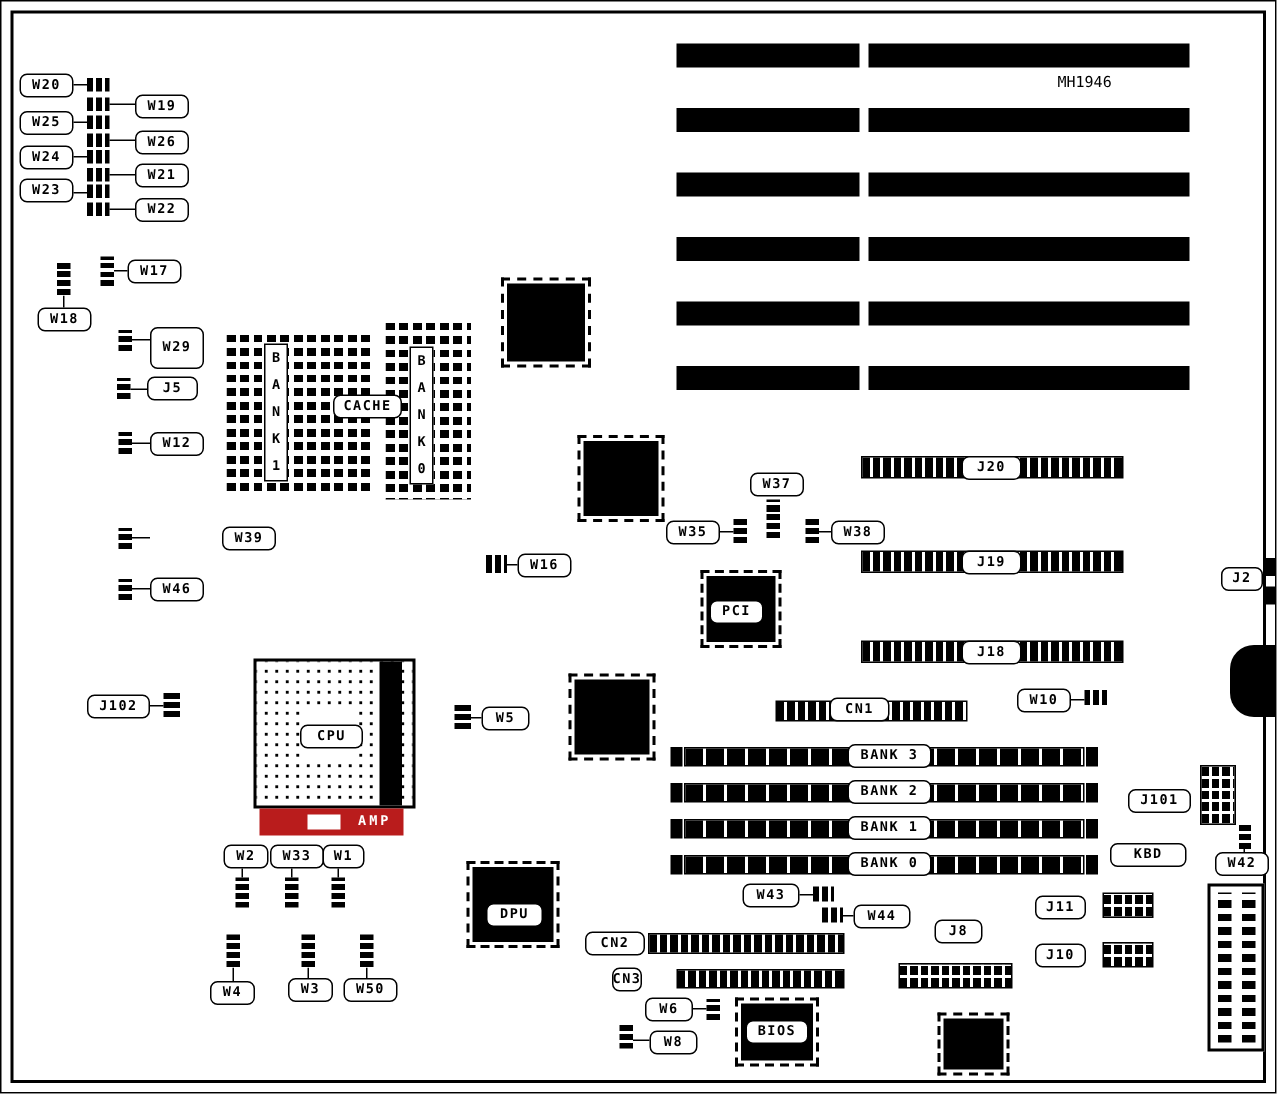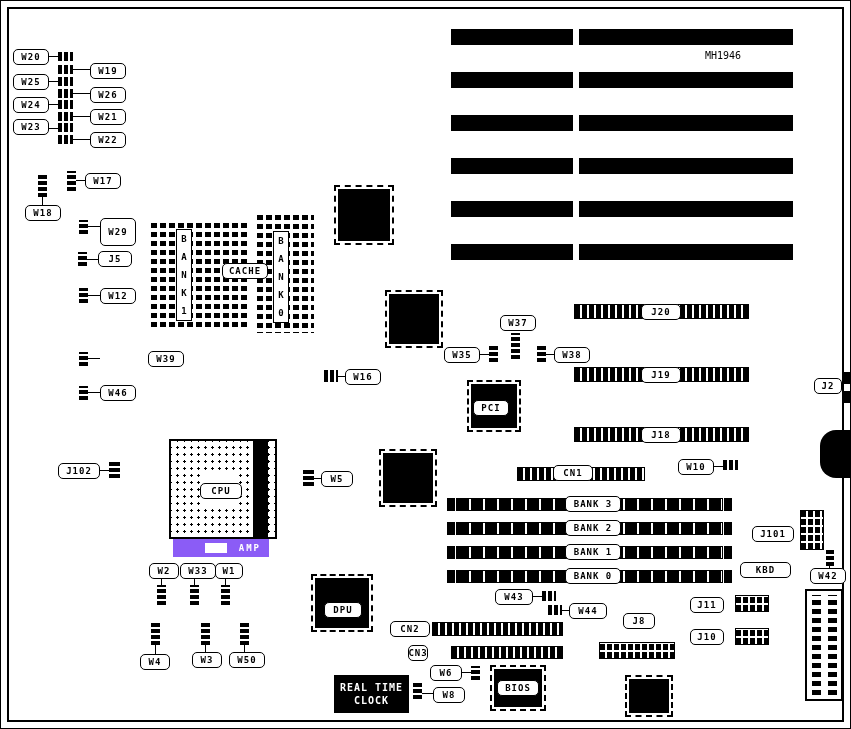--- a/index.html
+++ b/index.html
@@ -24,21 +24,21 @@
   .socket{position:absolute;border:2px solid #000;box-sizing:border-box;z-index:1;
          background-image:radial-gradient(#000 1.1px,transparent 1.2px);
          background-size:7px 7px;background-position:3px 3px;}
   .patch{position:absolute;background:#fff;z-index:2;}
   .lbl{position:absolute;height:16px;border:1px solid #000;border-radius:5px;background:#fff;
        font-size:9px;font-weight:bold;letter-spacing:1px;display:flex;align-items:center;justify-content:center;
        z-index:6;box-sizing:border-box;white-space:nowrap;color:#000;}
   .vlabel{position:absolute;border:1px solid #000;background:#fff;z-index:6;display:flex;flex-direction:column;
        align-items:center;justify-content:space-around;font-size:9px;font-weight:bold;box-sizing:border-box;color:#000;}
   .vlabel span{line-height:10px;}
-  .ampbar{position:absolute;background:#8b5cf6;z-index:4;color:#fff;font-size:9px;font-weight:bold;letter-spacing:2px;
+  .ampbar{position:absolute;background:#b91c1c;z-index:4;color:#fff;font-size:9px;font-weight:bold;letter-spacing:2px;
        display:flex;align-items:center;justify-content:flex-end;padding-right:8px;box-sizing:border-box;}
   .ampslot{position:absolute;background:#fff;z-index:5;}
   .tallconn{position:absolute;border:2px solid #000;background:#fff;box-sizing:border-box;z-index:2;}
   .pincol{position:absolute;top:4px;bottom:4px;width:9px;
        background-image:repeating-linear-gradient(0deg,#000 0 5px,#fff 5px 9px);}
   .rtc{position:absolute;background:#000;color:#fff;z-index:4;display:flex;flex-direction:column;align-items:center;
        justify-content:center;font-size:10px;font-weight:bold;letter-spacing:1px;line-height:13px;text-align:center;}
   .leader{position:absolute;background:#000;z-index:2;}
   .din{position:absolute;background:#000;border-radius:16px 0 0 16px;z-index:2;}
   .mh{position:absolute;left:704px;top:49px;font-size:10px;z-index:3;color:#000;white-space:nowrap;}
@@ -162,24 +162,20 @@
     <div class="leader" style="left: 561px; top: 609px; width: 7px; height: 1px;"></div>
     <div class="leader" style="left: 160px; top: 578px; width: 1px; height: 6px;"></div>
     <div class="leader" style="left: 193px; top: 578px; width: 1px; height: 6px;"></div>
     <div class="leader" style="left: 224px; top: 578px; width: 1px; height: 6px;"></div>
     <div class="leader" style="left: 154px; top: 644px; width: 1px; height: 9px;"></div>
     <div class="leader" style="left: 204px; top: 644px; width: 1px; height: 7px;"></div>
     <div class="leader" style="left: 243px; top: 644px; width: 1px; height: 7px;"></div>
     <div class="leader" style="left: 461px; top: 671px; width: 9px; height: 1px;"></div>
     <div class="leader" style="left: 421px; top: 692px; width: 11px; height: 1px;"></div>
     <div class="leader" style="left: 828px; top: 565px; width: 1px; height: 3px;"></div>
-    <div class="rtc" style="left: 333px; top: 674px; width: 75px; height: 38px;">
-      <div>REAL TIME</div>
-      <div>CLOCK</div>
-    </div>
     <div class="vlabel" style="left: 175px; top: 228px; width: 16px; height: 92px;">
       <span>B</span>
       <span>A</span>
       <span>N</span>
       <span>K</span>
       <span>1</span>
     </div>
     <div class="vlabel" style="left: 272px; top: 230px; width: 16px; height: 92px;">
       <span>B</span>
       <span>A</span>

